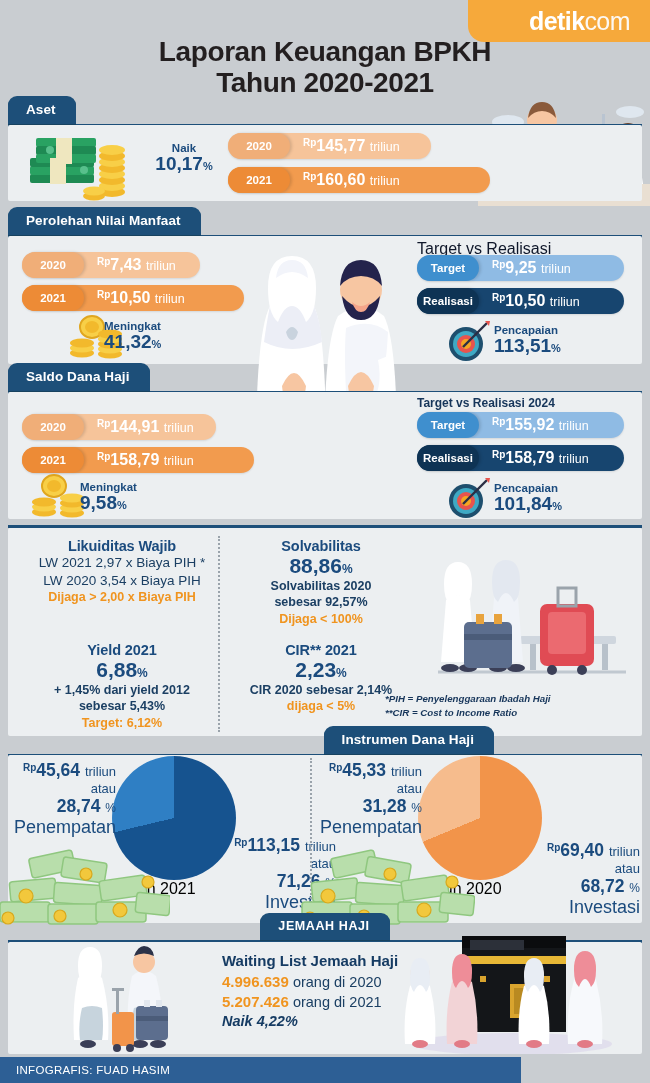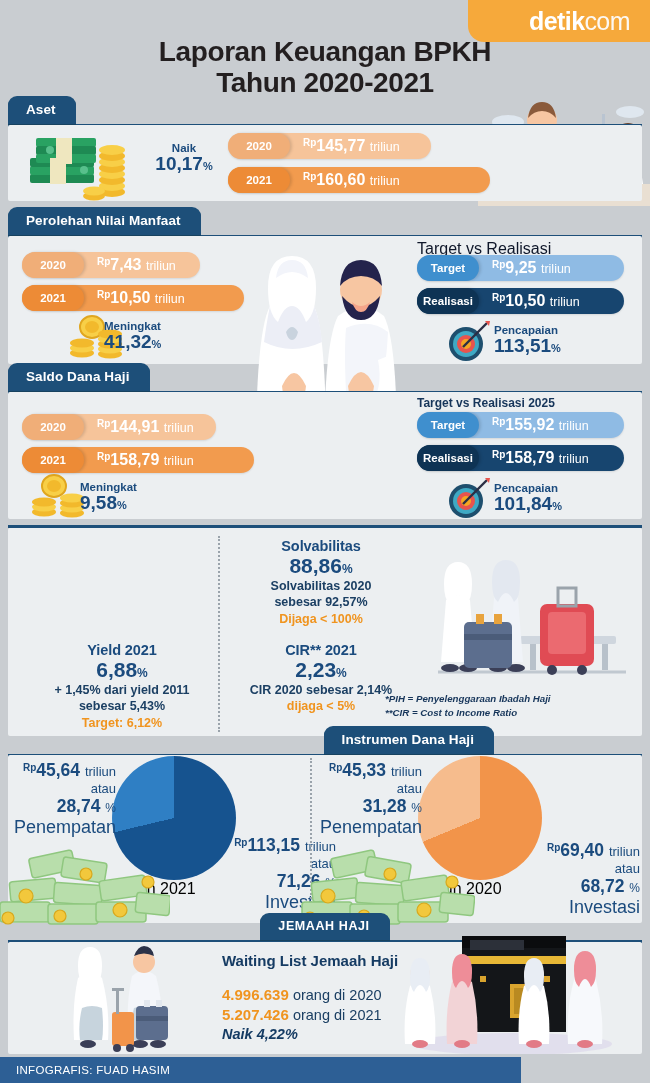--- a/index.html
+++ b/index.html
@@ -87,21 +87,21 @@
   .dlabel .amt{font-size:17.5px;font-weight:bold;}
   .dlabel .amt .rp{font-size:10px;vertical-align:5px;}
   .dlabel .amt .unit{font-size:13px;font-weight:normal;}
   .dlabel .atau{font-size:13px;font-weight:normal;}
   .dlabel .pct{font-size:17.5px;font-weight:bold;}
   .dlabel .pct .s{font-size:12px;font-weight:normal;}
   .dlabel .kind{font-size:18px;font-weight:normal;}
 
   
   .wl{position:absolute;color:#153b63;}
-  .wl .h{font-size:15px;font-weight:bold;margin-bottom:17px;}
+  .wl .h{font-size:15px;font-weight:bold;margin-bottom:4px;}
   .wl .row{font-size:15px;margin-bottom:3px;}
   .wl .row b{color:#f0941f;font-weight:bold;font-size:15px;}
   .wl .row .rest{color:#1b3f63;font-size:14.5px;}
   .wl .naik{font-size:14.5px;font-weight:bold;font-style:italic;color:#153b63;margin-top:2px;}
 
   
   .footer{
     position:absolute;left:0;bottom:0;width:521px;height:26px;background:#2d5f95;
     display:flex;align-items:center;color:#fff;font-size:11.5px;letter-spacing:.3px;
     padding-left:16px;box-sizing:border-box;
@@ -303,21 +303,21 @@
     <ellipse cx="42" cy="36" rx="12" ry="4.5" fill="#f8cf47"></ellipse>
     <ellipse cx="42" cy="31" rx="12" ry="4.5" fill="#f2b92c"></ellipse>
     <ellipse cx="42" cy="26" rx="12" ry="4.5" fill="#f8cf47"></ellipse>
   </svg>
 
   <div class="stat" style="left:80px;top:481px;">
     <div class="lbl">Meningkat</div>
     <div class="num"><span>9,58</span><span class="pc">%</span></div>
   </div>
 
-  <div style="position:absolute;left:417px;top:396px;color:#16355a;font-size:12px;font-weight:bold;">Target vs Realisasi 2025</div>
+  <div style="position:absolute;left:417px;top:396px;color:#16355a;font-size:12px;font-weight:bold;">Target vs Realisasi 2024</div>
 
   <div class="pill ptarget" style="position:absolute;left:417px;top:412px;width:207px;">
     <span class="cap">Target</span>
     <span class="val"><span class="rp">Rp</span><span>155,92</span> <span class="unit">triliun</span></span>
   </div>
   <div class="pill preal" style="position:absolute;left:417px;top:445px;width:207px;">
     <span class="cap">Realisasi</span>
     <span class="val"><span class="rp">Rp</span><span>158,79</span> <span class="unit">triliun</span></span>
   </div>
 
@@ -361,33 +361,39 @@
     <rect x="56" y="74" width="8" height="10" fill="#e8a33d"></rect>
     <rect x="74" y="74" width="8" height="10" fill="#e8a33d"></rect>
 
     <rect x="120" y="64" width="54" height="62" rx="7" fill="#e04b54"></rect>
     <rect x="128" y="72" width="38" height="42" rx="4" fill="#eb6a70"></rect>
     <circle cx="132" cy="130" r="5" fill="#3b3f57"></circle>
     <circle cx="162" cy="130" r="5" fill="#3b3f57"></circle>
     <rect x="138" y="48" width="18" height="18" fill="none" stroke="#9aa3ab" stroke-width="3"></rect>
   </svg>
 
+  <div class="mcell" style="left:16px;top:538px;width:212px;">
+    <div class="h">Likuiditas Wajib</div>
+    <div class="sub">LW 2021 2,97 x Biaya PIH *</div>
+    <div class="sub">LW 2020 3,54 x Biaya PIH</div>
+    <div class="note">Dijaga &gt; 2,00 x Biaya PIH</div>
+  </div>
 
   <div class="mcell" style="left:232px;top:538px;width:178px;">
     <div class="h">Solvabilitas</div>
     <div class="big"><span>88,86</span><span class="pc">%</span></div>
     <div class="subb">Solvabilitas 2020</div>
     <div class="subb">sebesar 92,57%</div>
     <div class="note">Dijaga &lt; 100%</div>
   </div>
 
   <div class="mcell" style="left:16px;top:642px;width:212px;">
     <div class="h">Yield 2021</div>
     <div class="big"><span>6,88</span><span class="pc">%</span></div>
-    <div class="subb">+ 1,45% dari yield 2011</div>
+    <div class="subb">+ 1,45% dari yield 2012</div>
     <div class="subb">sebesar 5,43%</div>
     <div class="note">Target: 6,12%</div>
   </div>
 
   <div class="mcell" style="left:232px;top:642px;width:178px;">
     <div class="h">CIR** 2021</div>
     <div class="big"><span>2,23</span><span class="pc">%</span></div>
     <div class="subb">CIR 2020 sebesar 2,14%</div>
     <div class="note">dijaga &lt; 5%</div>
   </div>

